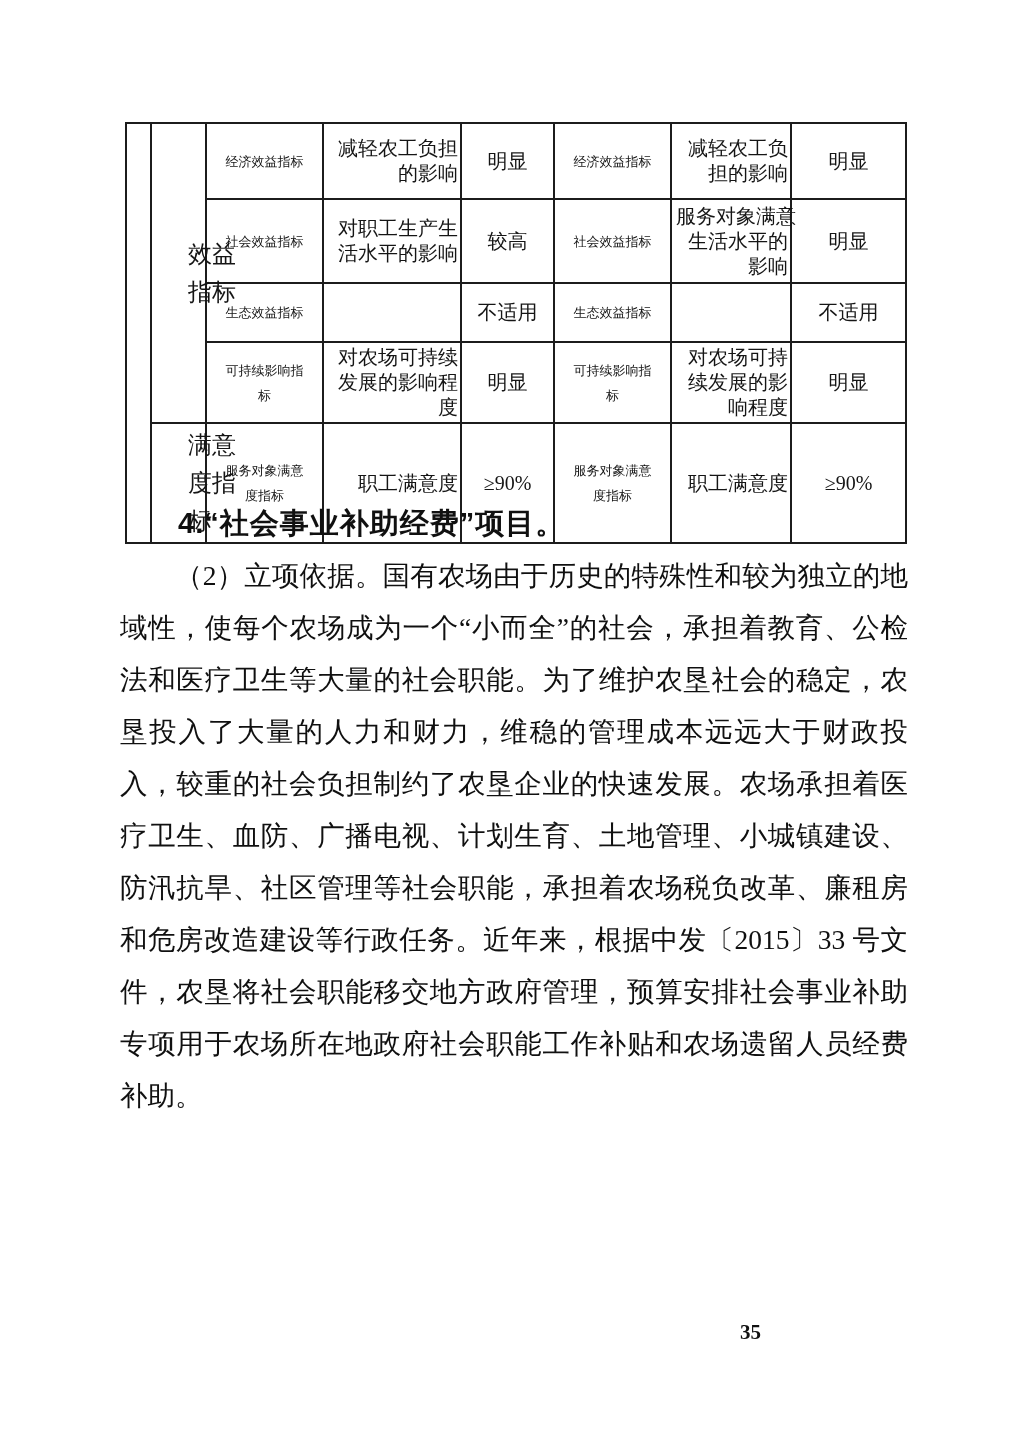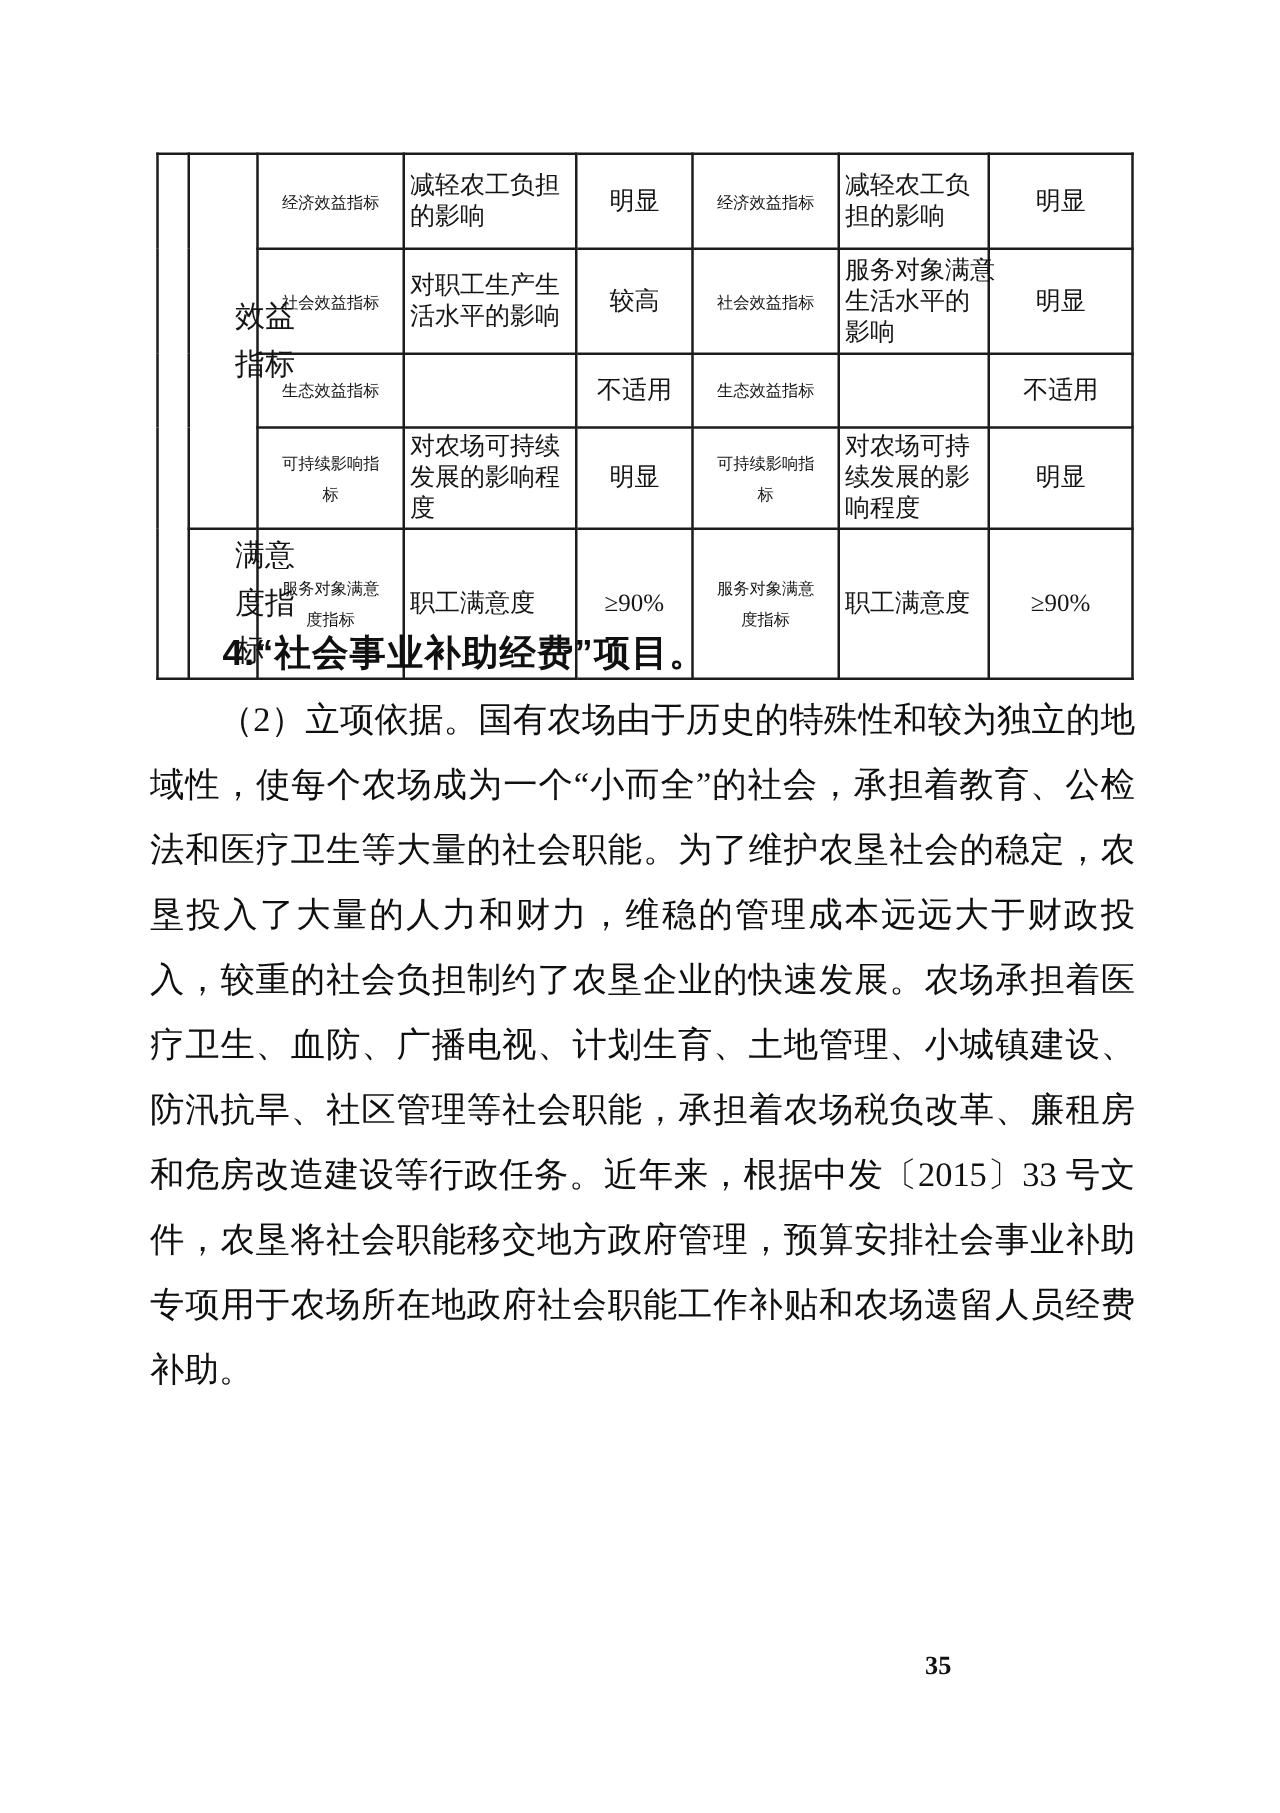--- a/index.html
+++ b/index.html
@@ -35,21 +35,21 @@
     overflow: visible;
     font-family: "Liberation Serif", "DejaVu Serif", serif;
     color: #151515;
   }
   .tbl tr.r0 td { height: 70px; }
   .tbl tr.r1 td { height: 78px; }
   .tbl tr.r2 td { height: 53px; }
   .tbl tr.r3 td { height: 71px; }
   .tbl tr.r4 td { height: 76px; }
   .tbl td.c-group { font-size: 24px; line-height: 38px; padding-left: 36px; }
-  .tbl td.c-desc  { text-align: left; font-size: 20px; padding-left: 4px; }
+  .tbl td.c-desc  { text-align: right; font-size: 20px; padding-left: 4px; }
   .tbl td.c-val   { font-size: 20px; }
 
   
   .content {
     position: absolute;
     left: 120px;
     top: 496px;
     width: 788px;
     text-align: justify;
     font-size: 27.5px;

